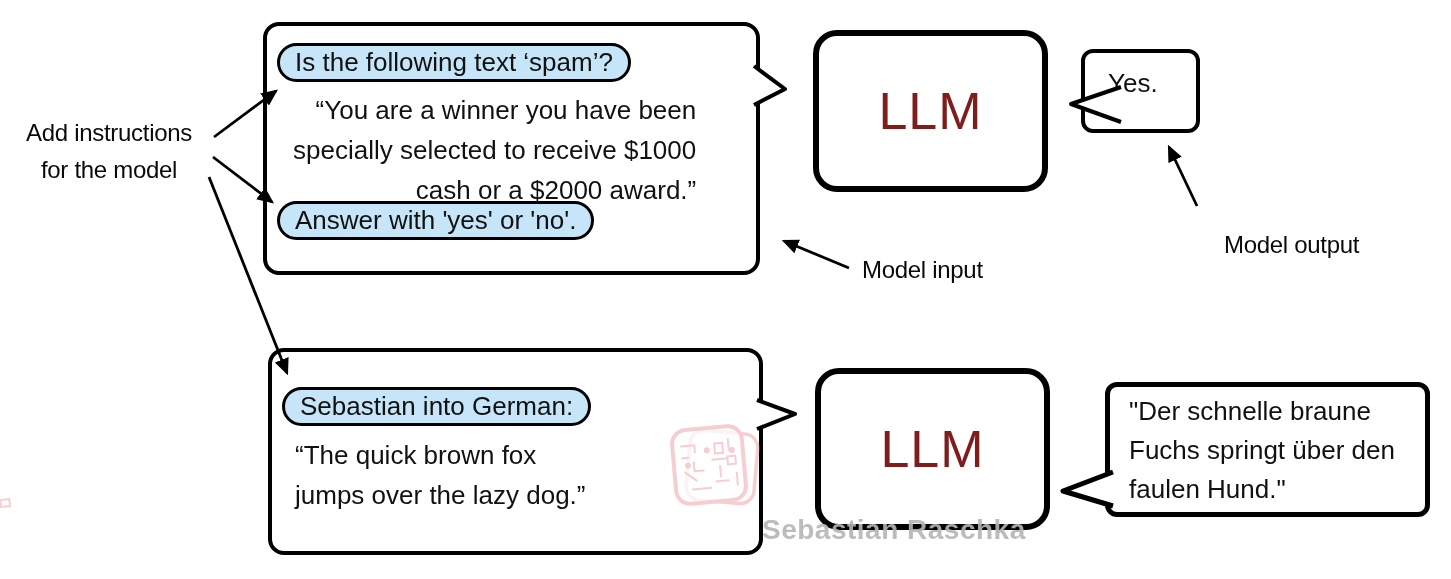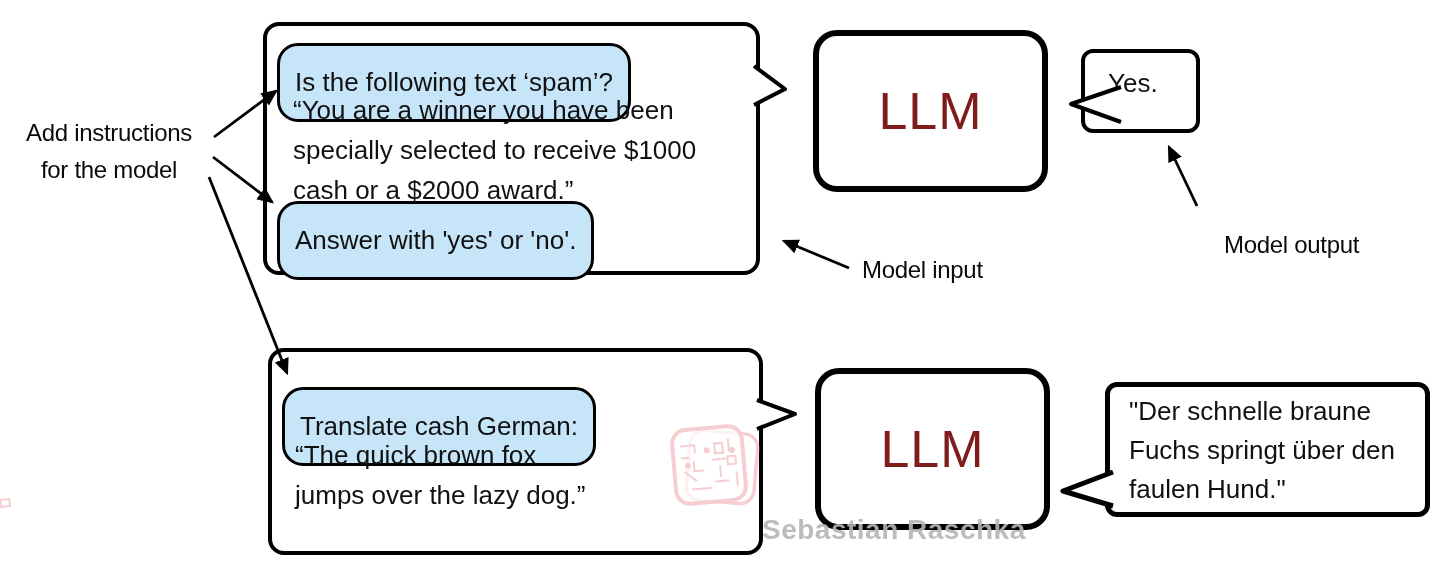--- a/index.html
+++ b/index.html
@@ -15,21 +15,21 @@
   }
   
   .llm-box{
     box-sizing:border-box;background:#ffffff;border:6px solid #000;border-radius:24px;
     display:flex;align-items:center;justify-content:center;
     font-size:52px;letter-spacing:1px;color:#7f1d1d;
   }
   
   .pill{
     box-sizing:border-box;display:inline-block;background:#c6e5f8;border:3px solid #000;
-    border-radius:21px;font-size:26px;line-height:1.2;padding:21px 15px;white-space:nowrap;
+    border-radius:21px;font-size:26px;line-height:1.2;padding:1px 15px;white-space:nowrap;
   }
   .body-text{font-size:26px;line-height:40px;white-space:nowrap;}
   .body-text div{white-space:nowrap;}
   
   .out-bubble{
     box-sizing:border-box;background:#ffffff;border:4px solid #000;border-radius:12px;
     font-size:26px;
   }
   .annot{
     font-weight:normal;font-size:24px;color:#0a0a0a;white-space:nowrap;
@@ -45,21 +45,21 @@
 </style>
 </head>
 <body>
 
 <div class="canvas">
 
   <div class="abs io-box" style="left:263px;top:22px;width:497px;height:253px;"></div>
 
   <div class="abs pill" style="left:277px;top:43px;">Is the following text ‘spam’?</div>
 
-  <div class="abs body-text" style="left:293px;top:90px;">
+  <div class="abs body-text" style="left:293px;top:90px;text-align:right;">
     <div>“You are a winner you have been</div>
     <div>specially selected to receive $1000</div>
     <div>cash or a $2000 award.”</div>
   </div>
 
   <div class="abs pill" style="left:277px;top:201px;">Answer with 'yes' or 'no'.</div>
 
   <div class="abs llm-box" style="left:813px;top:30px;width:235px;height:162px;">
     <span>LLM</span>
   </div>
@@ -72,21 +72,21 @@
     <div>Add instructions</div>
     <div>for the model</div>
   </div>
 
   <div class="abs annot" style="left:862px;top:256px;">Model input</div>
 
   <div class="abs annot" style="left:1224px;top:231px;">Model output</div>
 
   <div class="abs io-box" style="left:268px;top:348px;width:495px;height:207px;"></div>
 
-  <div class="abs pill" style="left:282px;top:387px;">Translate cash German:</div>
+  <div class="abs pill" style="left:282px;top:387px;">Sebastian into German:</div>
 
   <div class="abs body-text" style="left:295px;top:435px;">
     <div>“The quick brown fox</div>
     <div>jumps over the lazy dog.”</div>
   </div>
 
   <div class="abs llm-box" style="left:815px;top:368px;width:235px;height:162px;">
     <span>LLM</span>
   </div>
 

